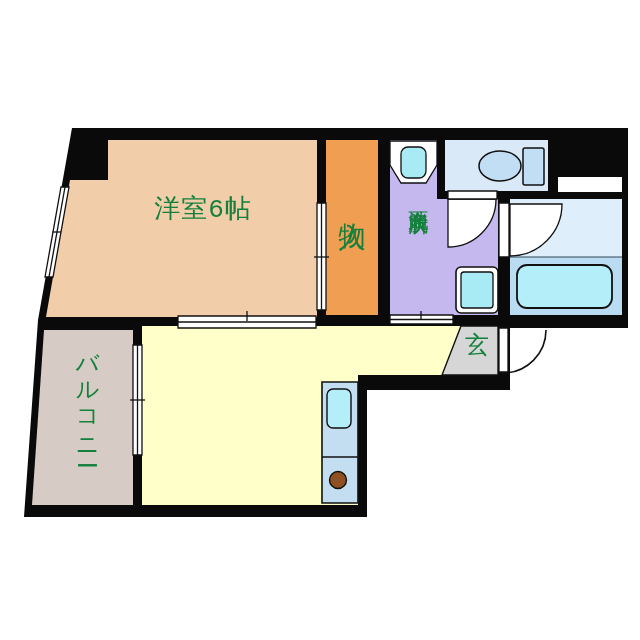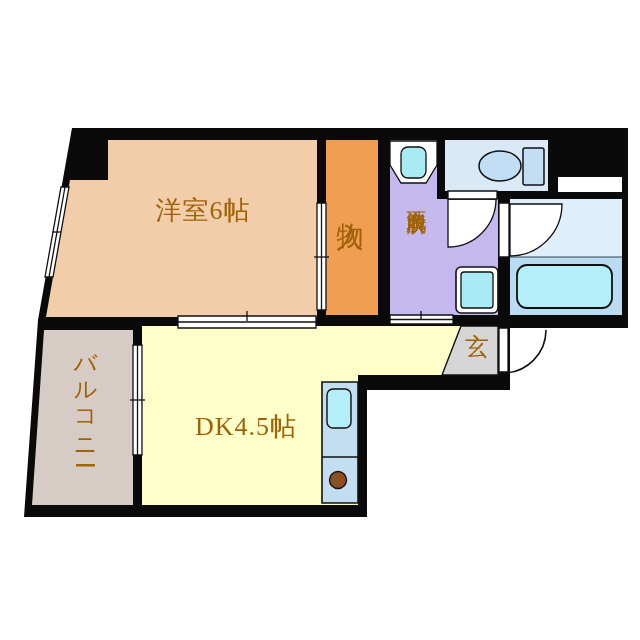--- a/index.html
+++ b/index.html
@@ -1,18 +1,18 @@
 <!DOCTYPE html>
 <html style="--c-wall: #0a0a0a; --c-yoshitsu: #f2cda9; --c-monoire: #ef9e52; --c-senmen: #c4b8ee; --c-toilet-room: #d9e9f8; --c-bath-upper: #dfeefb; --c-bath-lower: #badcf3; --c-tub: #b4eef8; --c-cyan-fixture: #a9ebf5; --c-dk: #ffffc9; --c-genkan: #d6d6d6; --c-balcony: #d6ccc5; --c-kitchen: #c3def1; --c-burner: #8e5020; --c-fixture-fill: #c2def5; --c-line: #111111;"><head>
 <meta charset="utf-8">
 <style>
   html,body{margin:0;padding:0;background:#ffffff;}
   #stage{position:relative;width:640px;height:640px;background:#fff;overflow:hidden;}
   #plan{position:absolute;left:0;top:0;}
-  .label{position:absolute;font-family:Liberation Serif, serif;color:#a16207;
+  .label{position:absolute;font-family:Liberation Mono, monospace;color:#15803d;
          line-height:1.04;white-space:pre;}
   .h{text-align:center;}
   .v{writing-mode:vertical-rl;text-orientation:mixed;}
   svg *{vector-effect:non-scaling-stroke;}
 </style>
 </head>
 <body>
 
 <div id="stage">
 
@@ -79,16 +79,15 @@
   </svg>
 
   <div class="label h" style="left:138px;top:197px;width:130px;font-size:26px;letter-spacing:1px;">洋室6帖</div>
 
   <div class="label v" style="left:336px;top:201px;font-size:27px;">物入</div>
 
   <div class="label v" style="left:406px;top:195px;font-size:20px;letter-spacing:1px;">洗面脱衣所</div>
 
   <div class="label h" style="left:462px;top:335px;width:30px;font-size:24px;">玄</div>
 
-  <div class="label h" style="left:156px;top:413px;width:180px;font-size:26px;letter-spacing:1px;">DK4.5帖</div>
 
   <div class="label v" style="left:73px;top:337px;font-size:23px;letter-spacing:3px;">バルコニー</div>
 </div>
 
 </body></html>

